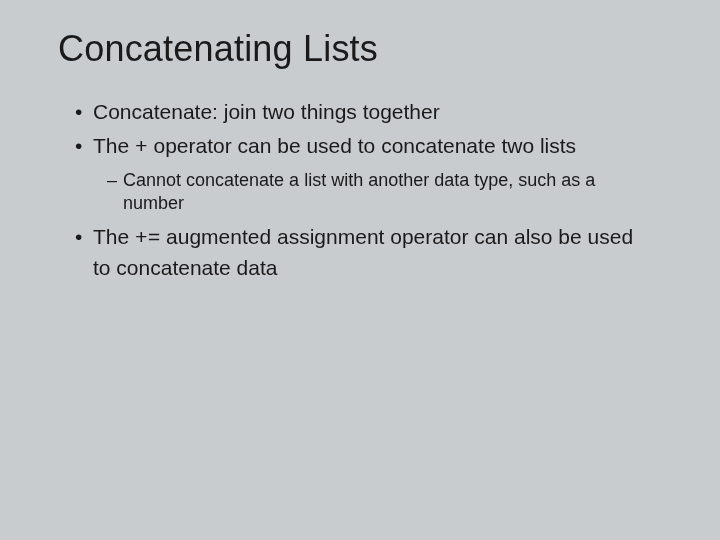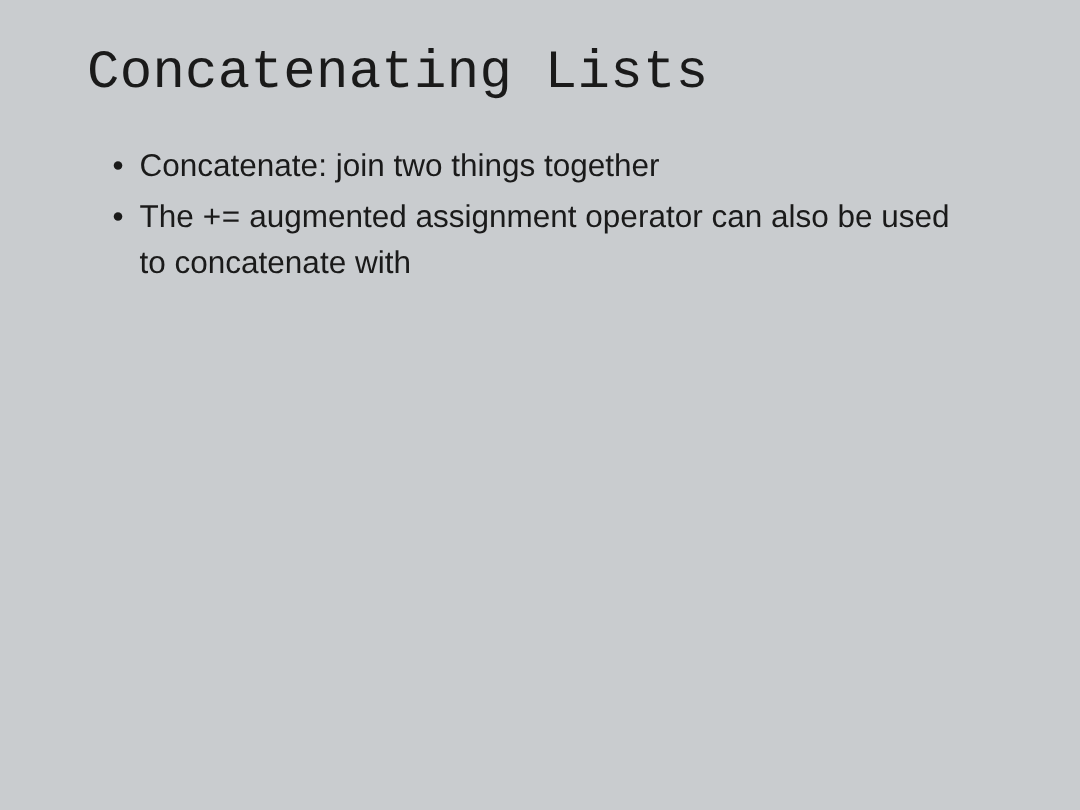--- a/index.html
+++ b/index.html
@@ -16,21 +16,20 @@
     box-sizing: border-box;
     width: 720px;
     height: 540px;
     padding: 28px 50px 40px 58px;
   }
   .title {
     font-size: 36px;
     font-weight: 400;
     margin: 0 0 28px 0;
     letter-spacing: 0.2px;
-    font-family: Liberation Mono, monospace;
   }
   ul.main {
     list-style: none;
     margin: 17px;
     padding: 0;
   }
   ul.main > li {
     position: relative;
     font-size: 21px;
     line-height: 1.35;
@@ -72,19 +71,27 @@
 
 <div class="slide">
   <h1 class="title">Concatenating Lists</h1>
 
   <ul class="main">
 
     <li>
       <span>Concatenate: join two things together</span>
     </li>
 
+    <li>
+      <span>The </span><span class="code">+</span><span> operator can be used to concatenate two lists</span>
+      <ul class="sub">
+        <li>
+          <span>Cannot concatenate a list with another data type, such as a number</span>
+        </li>
+      </ul>
+    </li>
 
     <li>
-      <span>The </span><span class="code">+=</span><span> augmented assignment operator can also be used to concatenate with</span>
+      <span>The </span><span class="code">+=</span><span> augmented assignment operator can also be used to concatenate data</span>
     </li>
 
   </ul>
 </div>
 
 </body></html>

